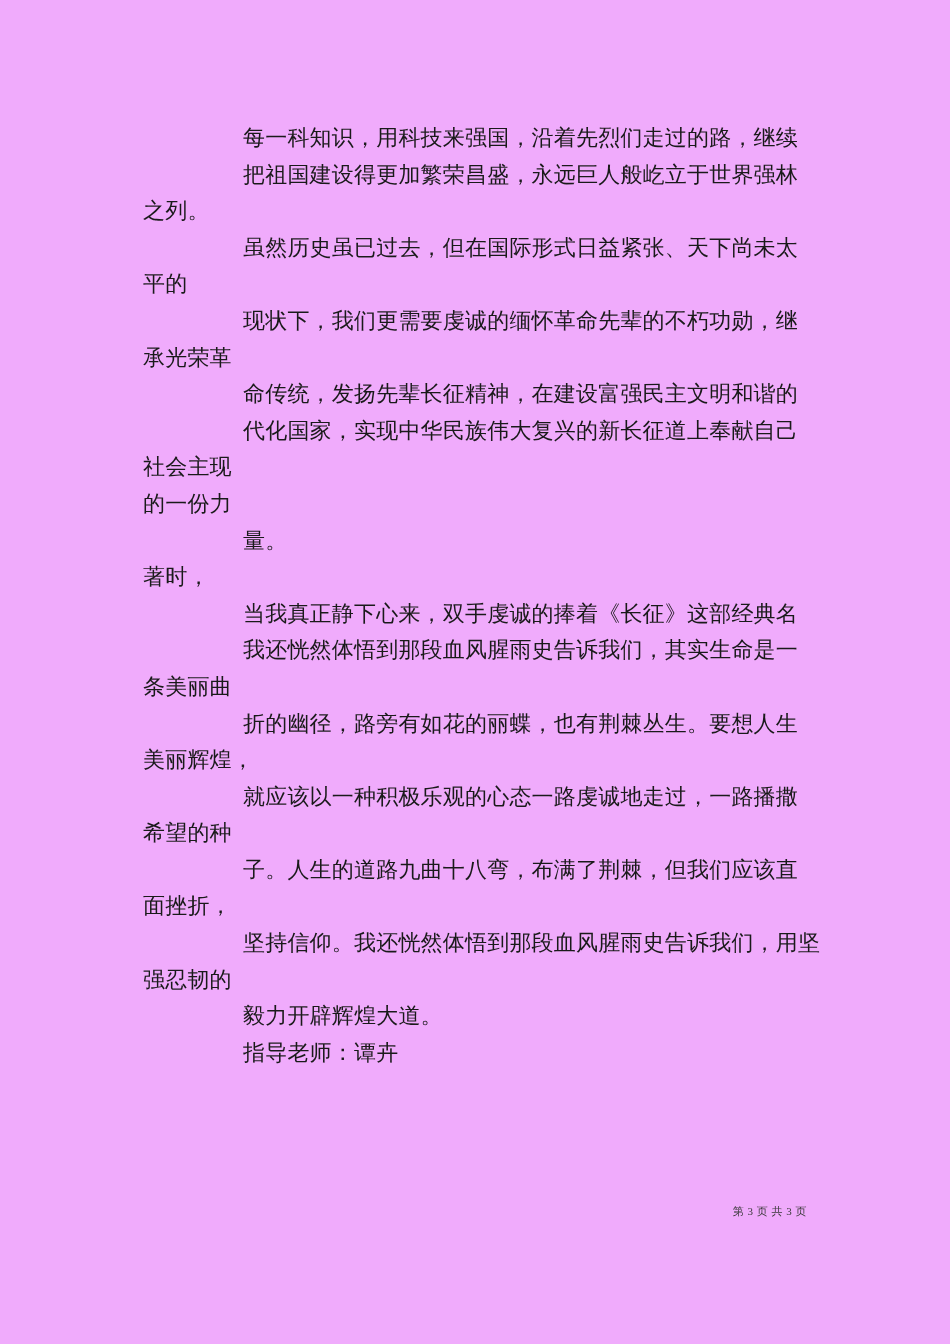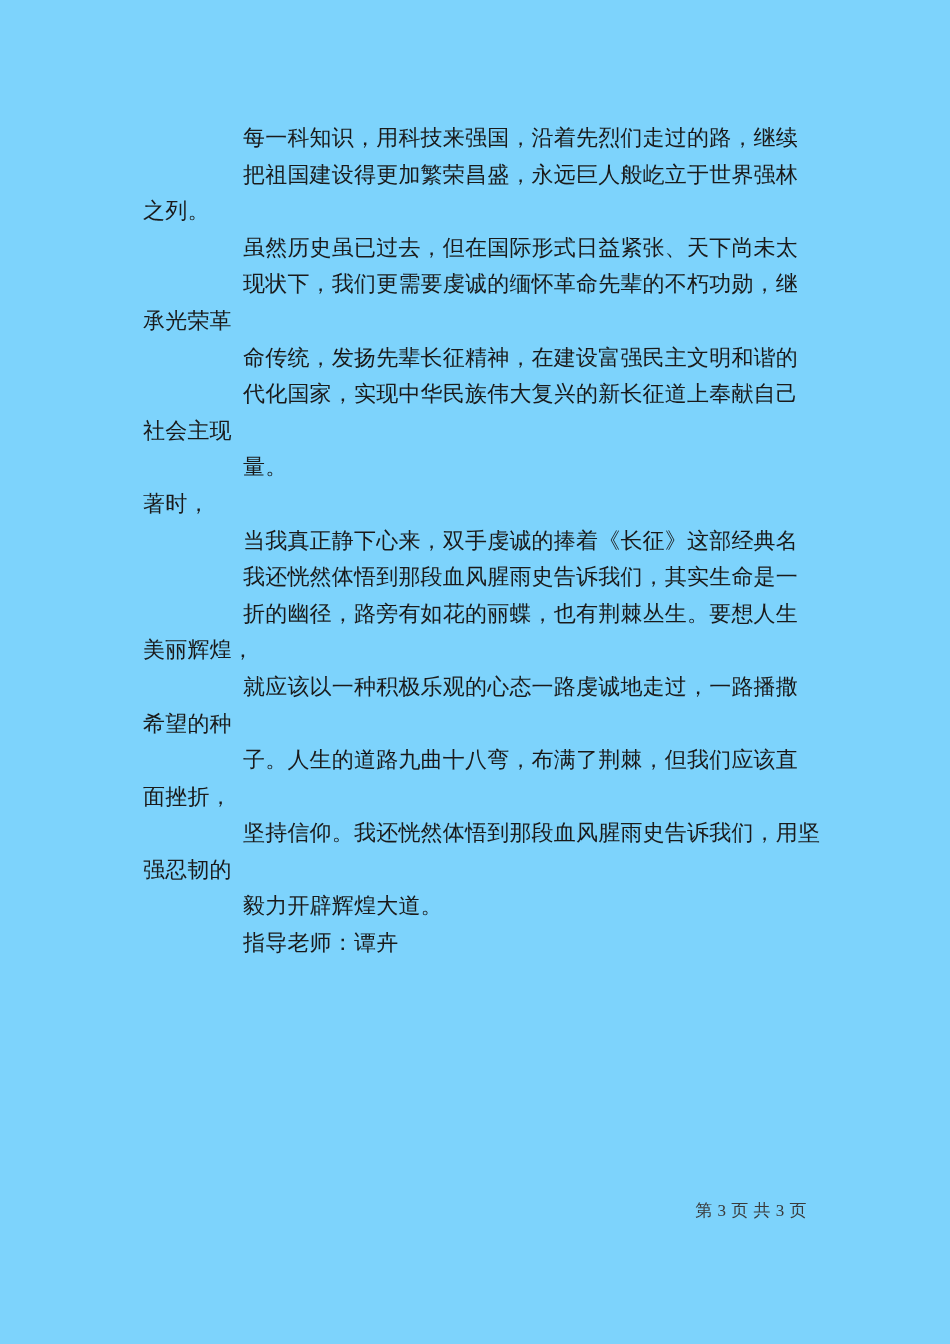--- a/index.html
+++ b/index.html
@@ -10,21 +10,21 @@
   body {
     position: relative;
     width: 950px;
     height: 1344px;
     overflow: hidden;
     font-family: "Liberation Serif", "DejaVu Serif", serif;
   }
   .doc-page {
     position: absolute;
     inset: 0;
-    background: #7dd3fc;
+    background: #f0abfc;
     text-decoration: underline;
   }
   .doc-body {
     position: absolute;
     left: 143px;
     top: 120px;
     width: 680px;
     font-size: 22px;
     line-height: 36.6px;
     letter-spacing: 0.2px;
@@ -33,43 +33,46 @@
     white-space: nowrap;
     height: 36.6px;
   }
   .text-line.indent {
     padding-left: 100px;
   }
   .page-footer {
     position: absolute;
     top: 1202px;
     right: 143px;
-    font-size: 17px;
+    font-size: 11px;
     line-height: 18px;
     letter-spacing: 0.5px;
   }
 </style>
 </head>
 <body>
 
 <div class="doc-page">
   <div class="doc-body" id="doc-body" style="color: rgb(26, 26, 26);">
       <div class="text-line indent">每一科知识，用科技来强国，沿着先烈们走过的路，继续</div>
       <div class="text-line indent">把祖国建设得更加繁荣昌盛，永远巨人般屹立于世界强林</div>
       <div class="text-line">之列。</div>
       <div class="text-line indent">虽然历史虽已过去，但在国际形式日益紧张、天下尚未太</div>
+      <div class="text-line">平的</div>
       <div class="text-line indent">现状下，我们更需要虔诚的缅怀革命先辈的不朽功勋，继</div>
       <div class="text-line">承光荣革</div>
       <div class="text-line indent">命传统，发扬先辈长征精神，在建设富强民主文明和谐的</div>
       <div class="text-line indent">代化国家，实现中华民族伟大复兴的新长征道上奉献自己</div>
       <div class="text-line">社会主现</div>
+      <div class="text-line">的一份力</div>
       <div class="text-line indent">量。</div>
       <div class="text-line">著时，</div>
       <div class="text-line indent">当我真正静下心来，双手虔诚的捧着《长征》这部经典名</div>
       <div class="text-line indent">我还恍然体悟到那段血风腥雨史告诉我们，其实生命是一</div>
+      <div class="text-line">条美丽曲</div>
       <div class="text-line indent">折的幽径，路旁有如花的丽蝶，也有荆棘丛生。要想人生</div>
       <div class="text-line">美丽辉煌，</div>
       <div class="text-line indent">就应该以一种积极乐观的心态一路虔诚地走过，一路播撒</div>
       <div class="text-line">希望的种</div>
       <div class="text-line indent">子。人生的道路九曲十八弯，布满了荆棘，但我们应该直</div>
       <div class="text-line">面挫折，</div>
       <div class="text-line indent">坚持信仰。我还恍然体悟到那段血风腥雨史告诉我们，用坚</div>
       <div class="text-line">强忍韧的</div>
       <div class="text-line indent">毅力开辟辉煌大道。</div>
       <div class="text-line indent">指导老师：谭卉</div>

